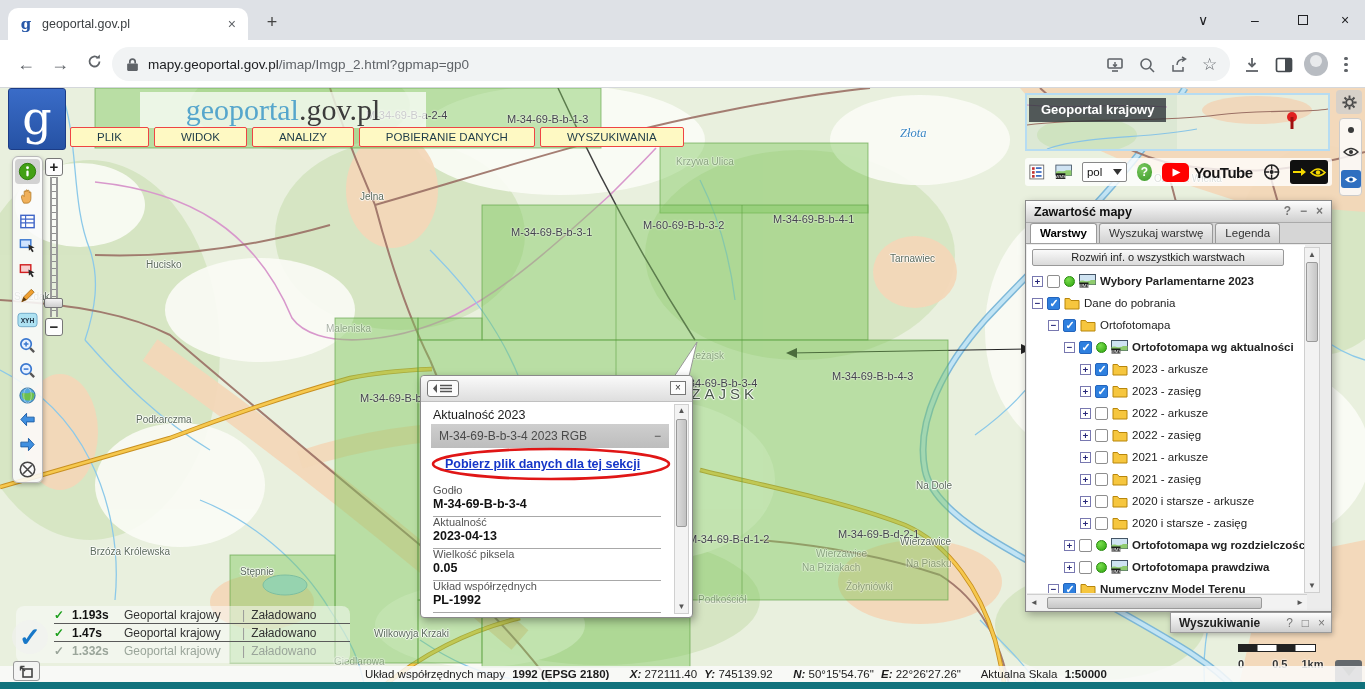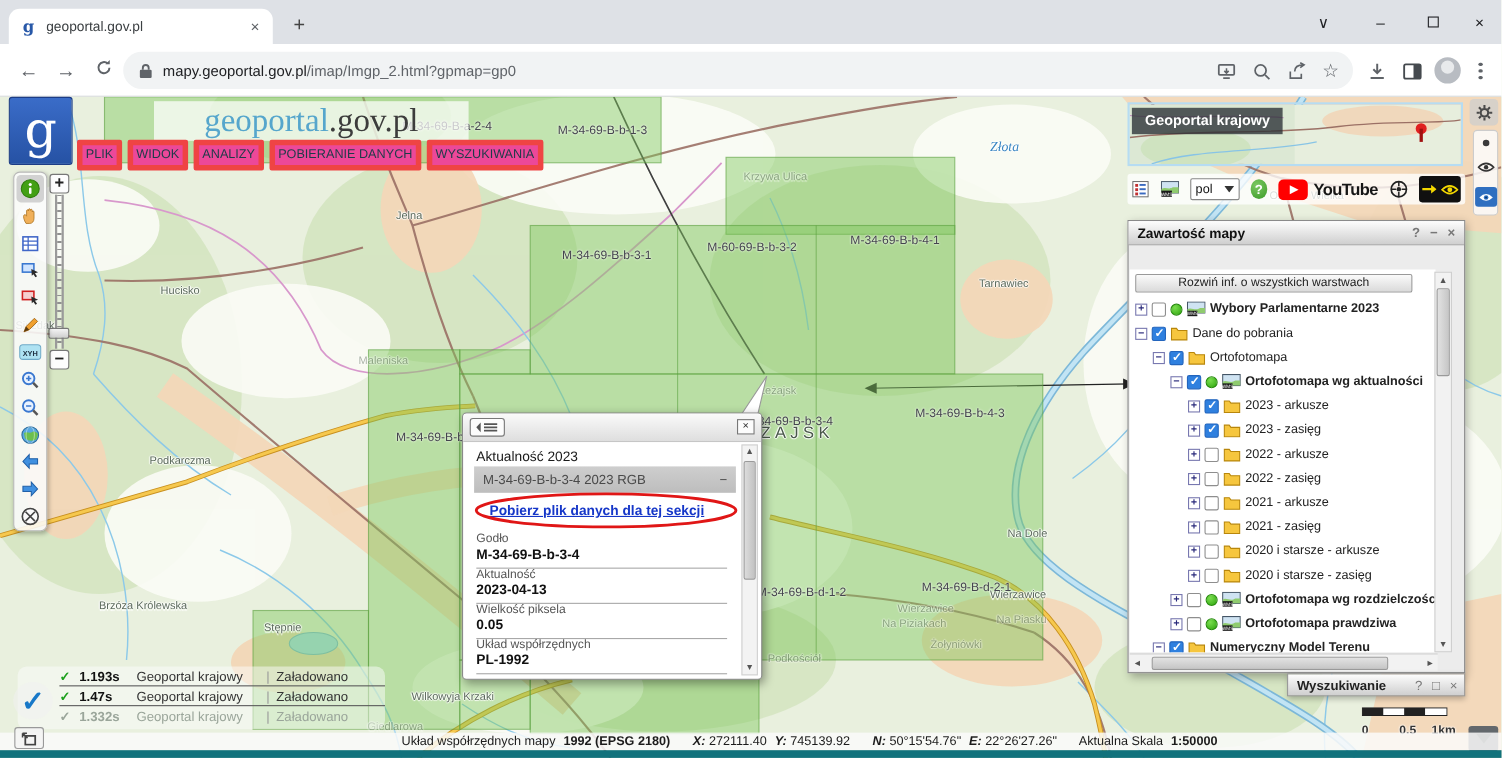--- a/index.html
+++ b/index.html
@@ -31,21 +31,21 @@
   .mlabel.faded{opacity:.5}
   .mlabel.city{font-size:15px;letter-spacing:4px;color:#49584a}
   .mlabel.river{color:#3a86c2;font-style:italic;font-family:"Liberation Serif",serif;font-size:12.5px}
   .slabel{position:absolute;font-size:11px;color:#44444e;white-space:nowrap;text-shadow:0 0 2px #eaf4e0,0 0 2px #eaf4e0;z-index:2}
   
   #glogo{position:absolute;left:8px;top:88px;width:58px;height:62px;background:linear-gradient(#3a6cc8,#2652a4);border:1px solid #1c3c86;border-radius:3px;z-index:28;color:#fff;font:46px "DejaVu Serif",serif;text-align:center;line-height:58px}
   #brandbar{position:absolute;left:140px;top:92px;width:286px;height:36px;background:rgba(255,255,255,.72);z-index:28;text-align:center;font:30px "Liberation Serif",serif;line-height:36px}
   #brandbar .b1{color:#56a6cc}
   #brandbar .b2{color:#3c3c3c}
   #menubar{position:absolute;left:70px;top:127px;z-index:28;display:flex;gap:5px}
-  .mbtn{background:#ec4899;border:5px solid #ef4444;border-radius:2px;padding:3px 3px;font-size:11.5px;color:#1e3b49;cursor:pointer;white-space:nowrap}
+  .mbtn{background:#fef9c3;border:1px solid #ef4444;border-radius:2px;padding:3px 26px;font-size:11.5px;color:#1e3b49;cursor:pointer;white-space:nowrap}
   
   #ltool{position:absolute;left:12px;top:156px;width:31px;height:327px;background:rgba(250,250,250,.88);border:1px solid #b8b8b8;border-radius:6px;box-shadow:1px 2px 4px rgba(0,0,0,.25);z-index:30;display:flex;flex-direction:column;align-items:center;padding-top:2px}
   .tic{width:25px;height:25px;display:flex;align-items:center;justify-content:center;border-radius:4px;cursor:pointer}
   .tic.sel{background:#d2d2d2}
   
   #zslider{position:absolute;left:45px;top:158px;z-index:29}
   .zbtn{width:18px;height:18px;background:#fdfdfd;border:1px solid #777;border-radius:3px;font:bold 15px/15px "Liberation Sans";text-align:center;color:#222;cursor:pointer}
   #ztrack{width:8px;height:140px;margin:1px 0 1px 5px;border-left:2px solid #9a9a9a;border-right:2px solid #9a9a9a;background:repeating-linear-gradient(180deg,#909090 0 1.5px,rgba(255,255,255,.4) 1.5px 7px);cursor:pointer}
   #zthumb{position:absolute;left:-1px;top:121px;width:19px;height:10px;background:linear-gradient(#f4f4f4,#cfcfcf);border:1px solid #777;border-radius:2px;cursor:grab}
   
@@ -581,20 +581,25 @@
       </svg>
   </div>
 </div>
 
 <div id="lpanel">
   <div class="panelttl"><span>Zawartość mapy</span>
     <span class="pctl" style="right:40px">?</span>
     <span class="pctl" style="right:24px">−</span>
     <span class="pctl" style="right:8px">×</span>
   </div>
+  <div id="ltabs">
+    <div class="tab active">Warstwy</div>
+    <div class="tab">Wyszukaj warstwę</div>
+    <div class="tab">Legenda</div>
+  </div>
   <div id="ltree">
     <div id="expandbtn">Rozwiń inf. o wszystkich warstwach</div>
 
     <div class="trow">
       <span class="tgl">+</span>
       <span class="cb"></span>
       <span class="gdot"></span>
       <span class="ticn">
           <svg width="17" height="14" viewBox="0 0 17 14">
             <rect x=".5" y=".5" width="16" height="10" fill="#cfe3f2" stroke="#456"></rect>

